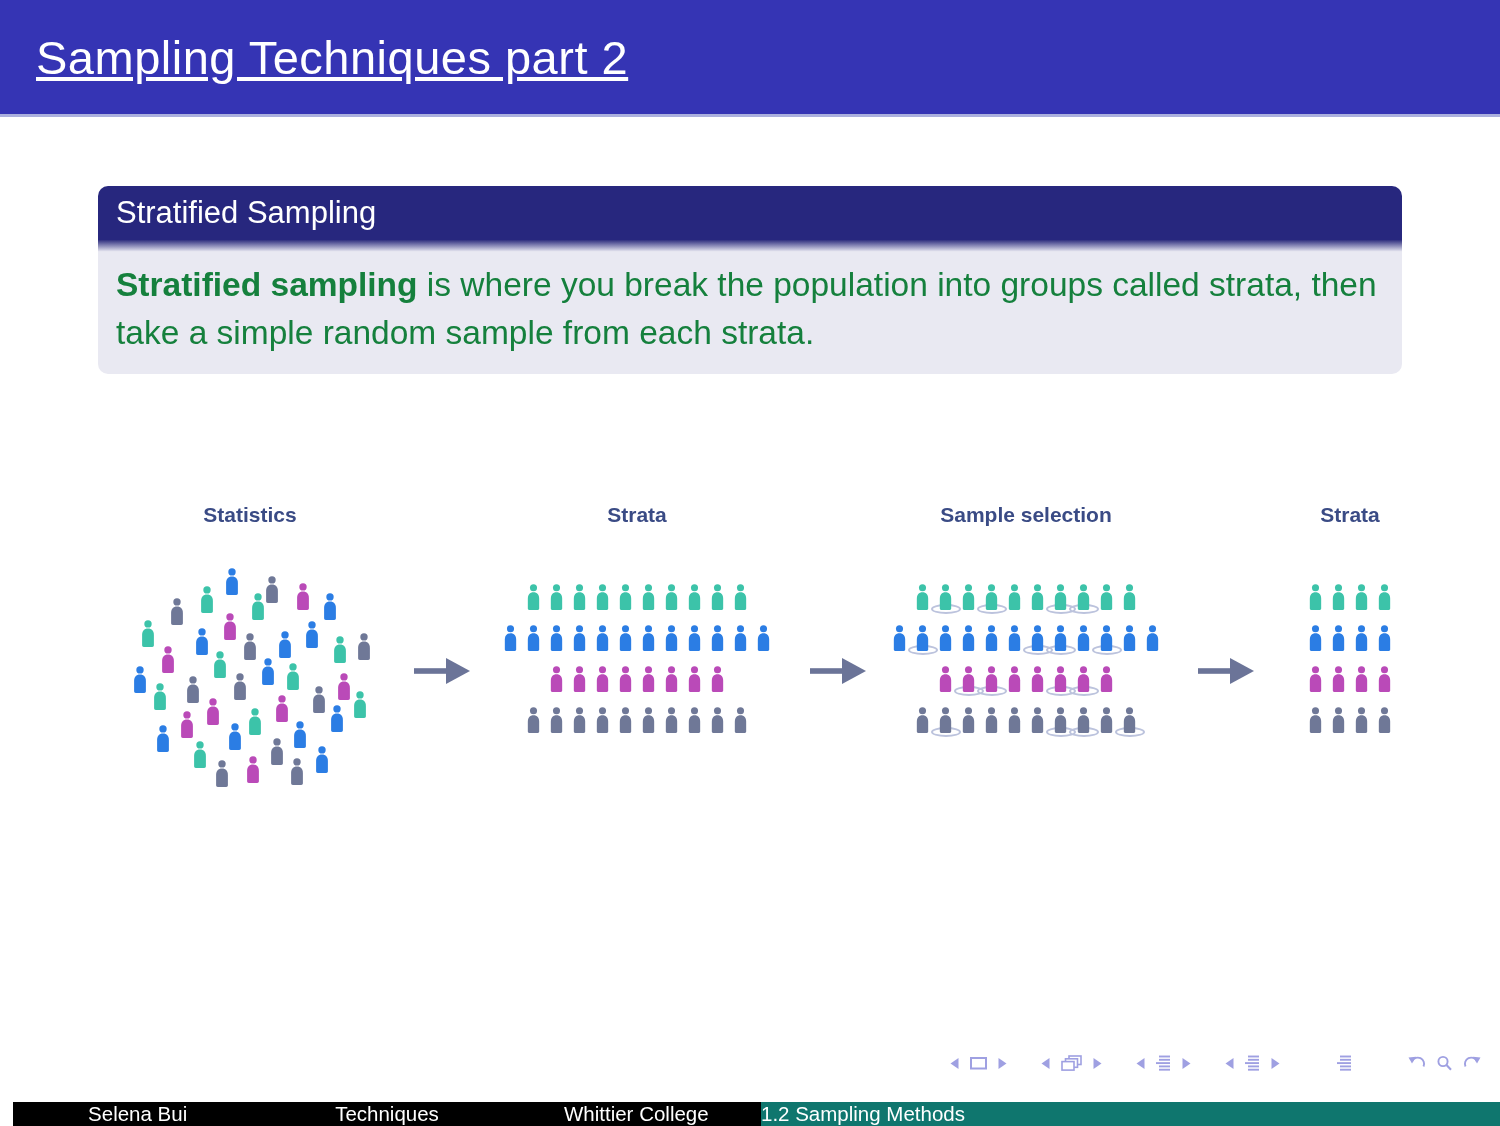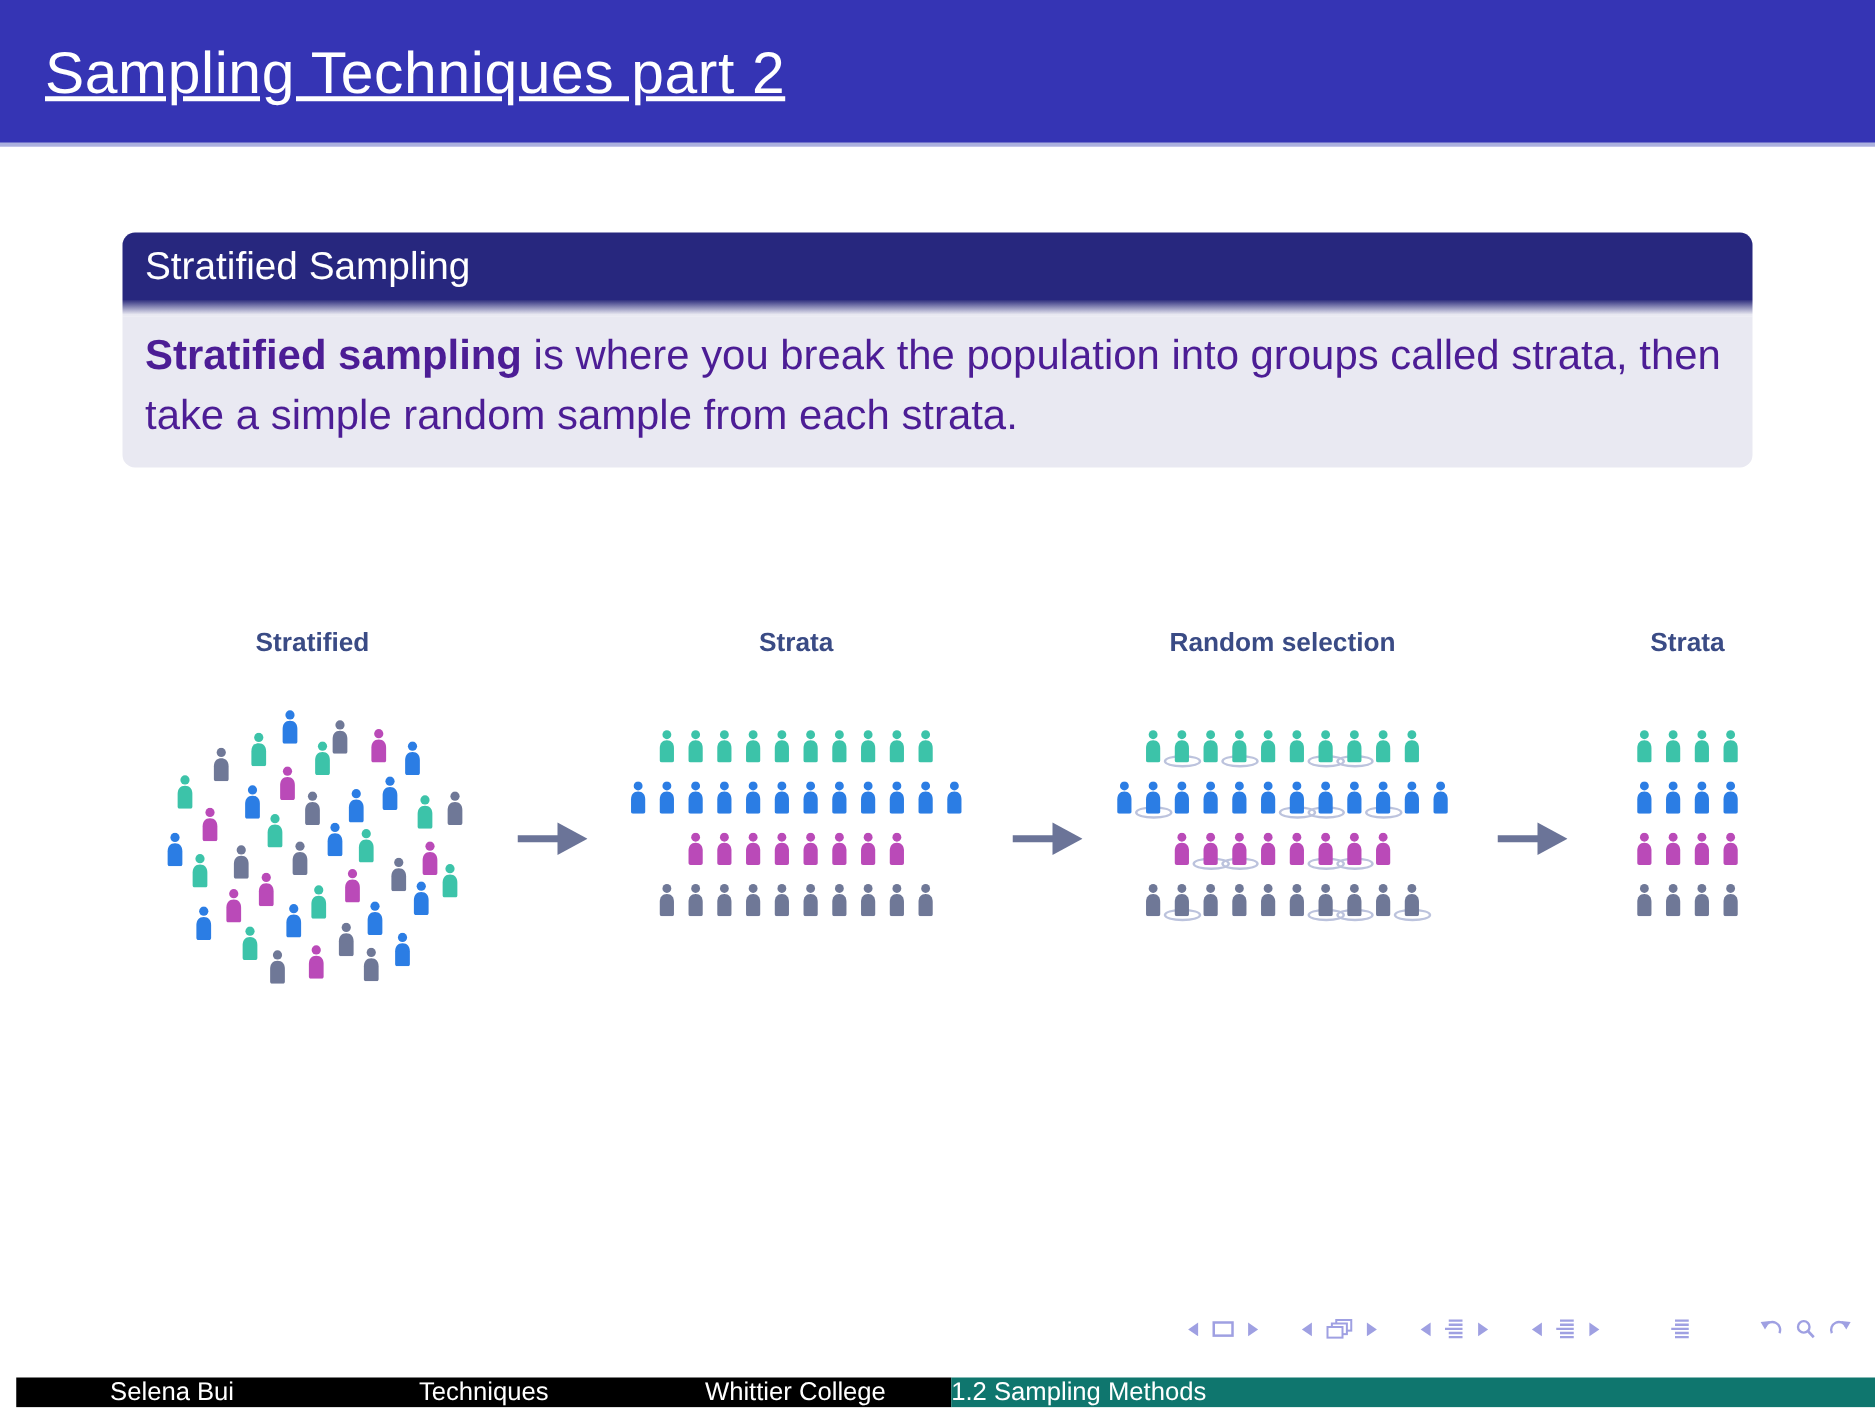--- a/index.html
+++ b/index.html
@@ -10,21 +10,21 @@
   .titlebar{position:absolute;left:0;top:0;width:100%;height:114px;background:#3534b4;
             border-bottom:3px solid #abb0de;display:flex;align-items:center;}
   .titlebar span{color:#ffffff;font-size:47px;padding-left:36px;letter-spacing:.5px;text-decoration:underline;}
 
   
   .block{position:absolute;left:98px;top:186px;width:1304px;}
   .block-title{background:#27277e;border-radius:10px 10px 0 0;height:54px;display:flex;align-items:center;}
   .block-title span{color:#ffffff;font-size:31px;padding-left:18px;}
   .block-grad{height:13px;background:linear-gradient(to bottom,#30307f,#e9e9f2 90%);}
   .block-body{background:#e9e9f2;border-radius:0 0 10px 10px;padding:8px 20px 18px 18px;
-              font-size:33.5px;line-height:1.42;color:#4c1d95;}
+              font-size:33.5px;line-height:1.42;color:#15803d;}
   .block-body b{font-weight:bold;}
 
   
   .diagram{position:absolute;left:0;top:0;width:100%;height:100%;pointer-events:none;}
   .stage-label{position:absolute;top:503px;text-align:center;font-size:21px;font-weight:bold;color:#3a4b85;}
   #lbl-population{left:125px;width:250px;}
   #lbl-strata{left:497px;width:280px;}
   #lbl-random{left:886px;width:280px;}
   #lbl-sample{left:1290px;width:120px;}
 
@@ -71,23 +71,23 @@
 
   <section class="block">
     <div class="block-title">
       <span>Stratified Sampling</span>
     </div>
     <div class="block-grad"></div>
     <div class="block-body"><b>Stratified sampling</b><span> is where you break the population into groups called strata, then take a simple random sample from each strata.</span></div>
   </section>
 
   <div class="diagram">
-    <div class="stage-label" id="lbl-population">Stratified</div>
+    <div class="stage-label" id="lbl-population">Statistics</div>
     <div class="stage-label" id="lbl-strata">Strata</div>
-    <div class="stage-label" id="lbl-random">Random selection</div>
+    <div class="stage-label" id="lbl-random">Sample selection</div>
     <div class="stage-label" id="lbl-sample">Strata</div>
 
     <div class="population" id="population">
         <span class="p-ico" style="left:97px;top:12px"><svg viewBox="0 0 24 33" width="20" height="27">
     <circle cx="12" cy="4.8" r="4.5" fill="#2b7de4"></circle>
     <path d="M12 10.4 C7.3 10.4 4.8 13.7 4.8 18.3 L4.8 31 C4.8 32.1 5.7 33 6.8 33 L17.2 33 C18.3 33 19.2 32.1 19.2 31 L19.2 18.3 C19.2 13.7 16.7 10.4 12 10.4 Z" fill="#2b7de4"></path>
           </svg></span>
         <span class="p-ico" style="left:137px;top:20px"><svg viewBox="0 0 24 33" width="20" height="27">
     <circle cx="12" cy="4.8" r="4.5" fill="#6f7897"></circle>
     <path d="M12 10.4 C7.3 10.4 4.8 13.7 4.8 18.3 L4.8 31 C4.8 32.1 5.7 33 6.8 33 L17.2 33 C18.3 33 19.2 32.1 19.2 31 L19.2 18.3 C19.2 13.7 16.7 10.4 12 10.4 Z" fill="#6f7897"></path>

